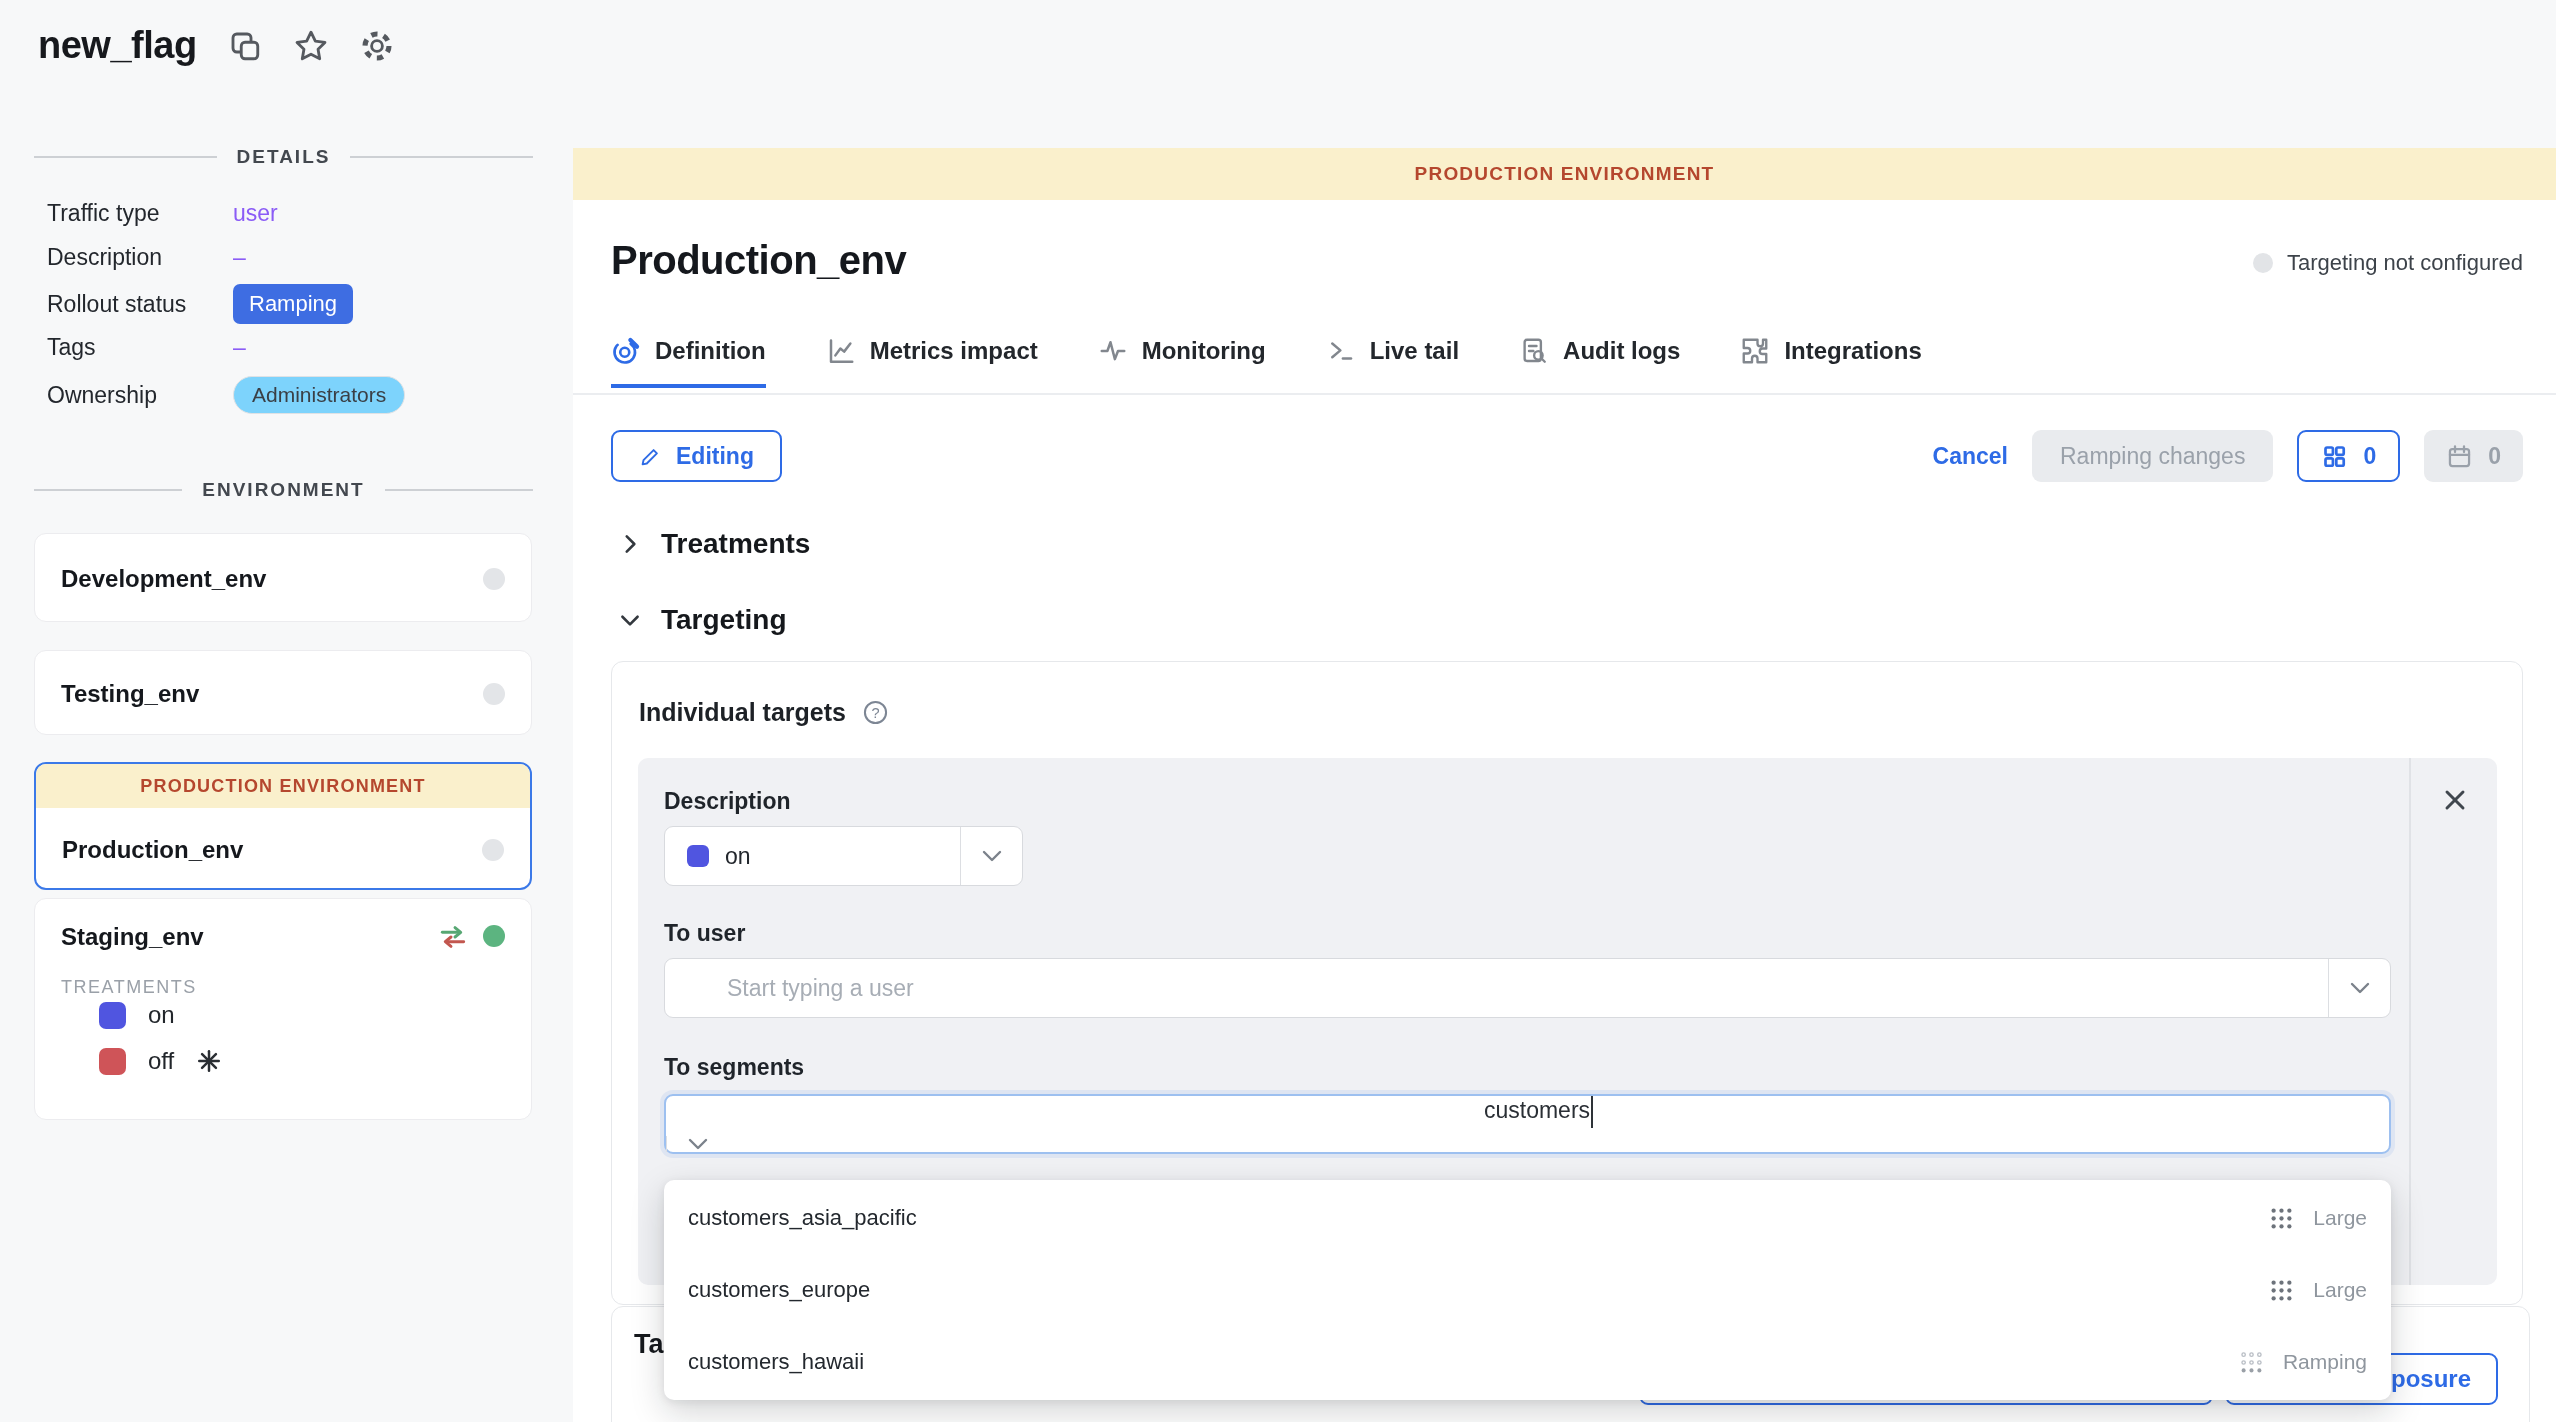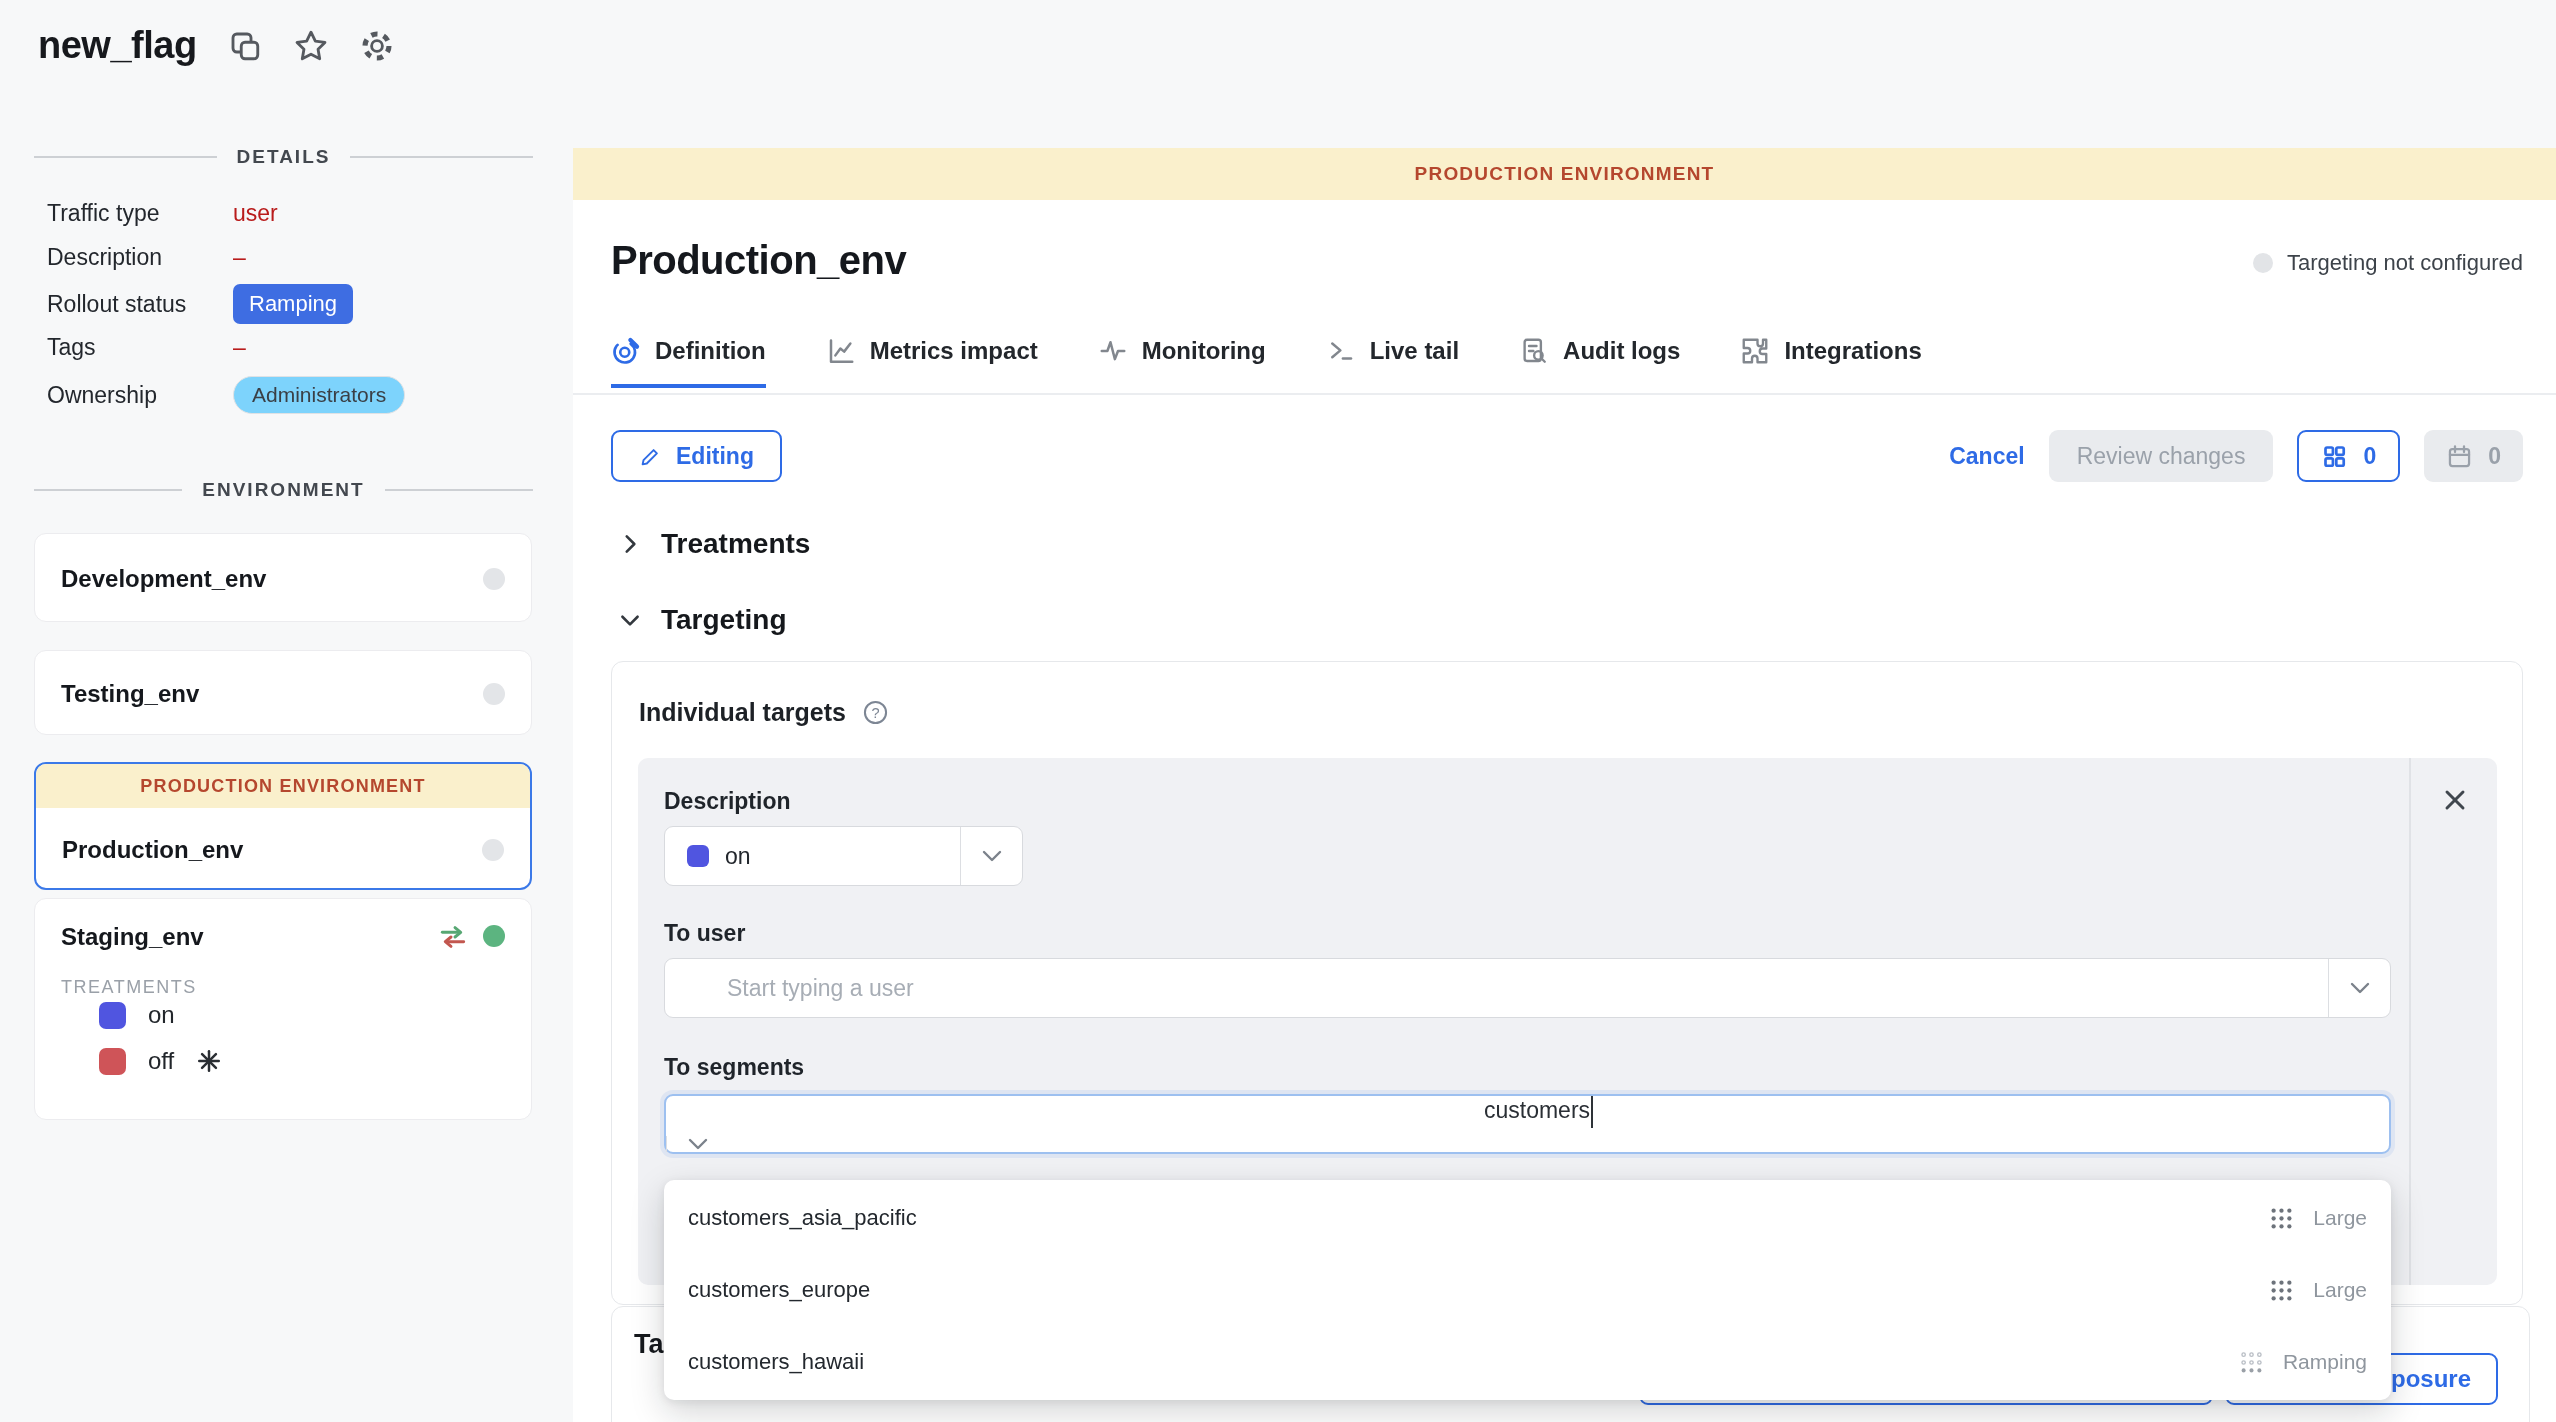--- a/index.html
+++ b/index.html
@@ -12,21 +12,21 @@
   .flag-title { font-size:38px; font-weight:bold; color:#17191d; letter-spacing:-0.5px; }
   .hicon { width:36px; height:36px; color:#55595f; display:inline-flex; }
   .hicon svg { width:100%; height:100%; }
 
   .side-divider { position:absolute; left:34px; width:499px; display:flex; align-items:center; gap:20px; }
   .side-divider .line { flex:1; height:2px; background:#cdd0d4; }
   .side-divider .lbl { font-size:19px; font-weight:bold; letter-spacing:2px; color:#43484f; }
 
   .drow { position:absolute; left:47px; width:486px; display:flex; align-items:center; }
   .drow .dl { width:186px; font-size:23px; color:#23272d; }
-  .drow .dv { font-size:23px; color:#b91c1c; }
+  .drow .dv { font-size:23px; color:#8b5cf6; }
   .badge-ramping { background:#3e6de2; color:#fff; font-size:22px; padding:7px 16px; border-radius:7px; }
   .pill { background:#7dd3fc; border:1px solid #dfe2e5; color:#3a3f45; font-size:21px; padding:6px 18px; border-radius:999px; }
 
   .env-card { position:absolute; left:34px; width:498px; background:#fff; border:1px solid #ececef; border-radius:12px; }
   .env-card .env-title { position:absolute; left:26px; font-size:24px; font-weight:bold; color:#15181d; }
   .env-dot { position:absolute; right:26px; width:22px; height:22px; border-radius:50%; background:#e3e5e8; }
   .env-dot.green { background:#5cb480; }
   .env-card.selected { border:2px solid #3b79e8; }
   .env-banner { height:44px; background:#faf0cc; border-radius:10px 10px 0 0; display:flex; align-items:center; justify-content:center;
                 font-size:18px; font-weight:bold; letter-spacing:1.2px; color:#b5472e; }
@@ -291,21 +291,21 @@
 
   <div class="toolbar">
     <button class="btn btn-editing">
       <svg width="24" height="24" viewBox="0 0 24 24" fill="none" stroke="#2e6be6" stroke-width="1.9" stroke-linejoin="round">
         <path d="M4.5 16.2 L14.6 6.1 l3.3 3.3 L7.8 19.5 l-4.2 .9 z"></path>
       </svg>
       <span>Editing</span>
     </button>
     <div class="toolbar-right">
       <span class="link-cancel">Cancel</span>
-      <button class="btn btn-review">Review changes</button>
+      <button class="btn btn-review">Ramping changes</button>
       <button class="btn btn-count-blue">
         <svg width="27" height="27" viewBox="0 0 24 24" fill="none" stroke="#2e6be6" stroke-width="2.4">
           <rect x="4" y="4" width="6.6" height="6.6" rx="1.4"></rect>
           <rect x="13.6" y="4" width="6.6" height="6.6" rx="1.4"></rect>
           <rect x="4" y="13.6" width="6.6" height="6.6" rx="1.4"></rect>
           <rect x="13.6" y="13.6" width="6.6" height="6.6" rx="1.4"></rect>
         </svg>
         <span>0</span>
       </button>
       <button class="btn btn-count-gray">

